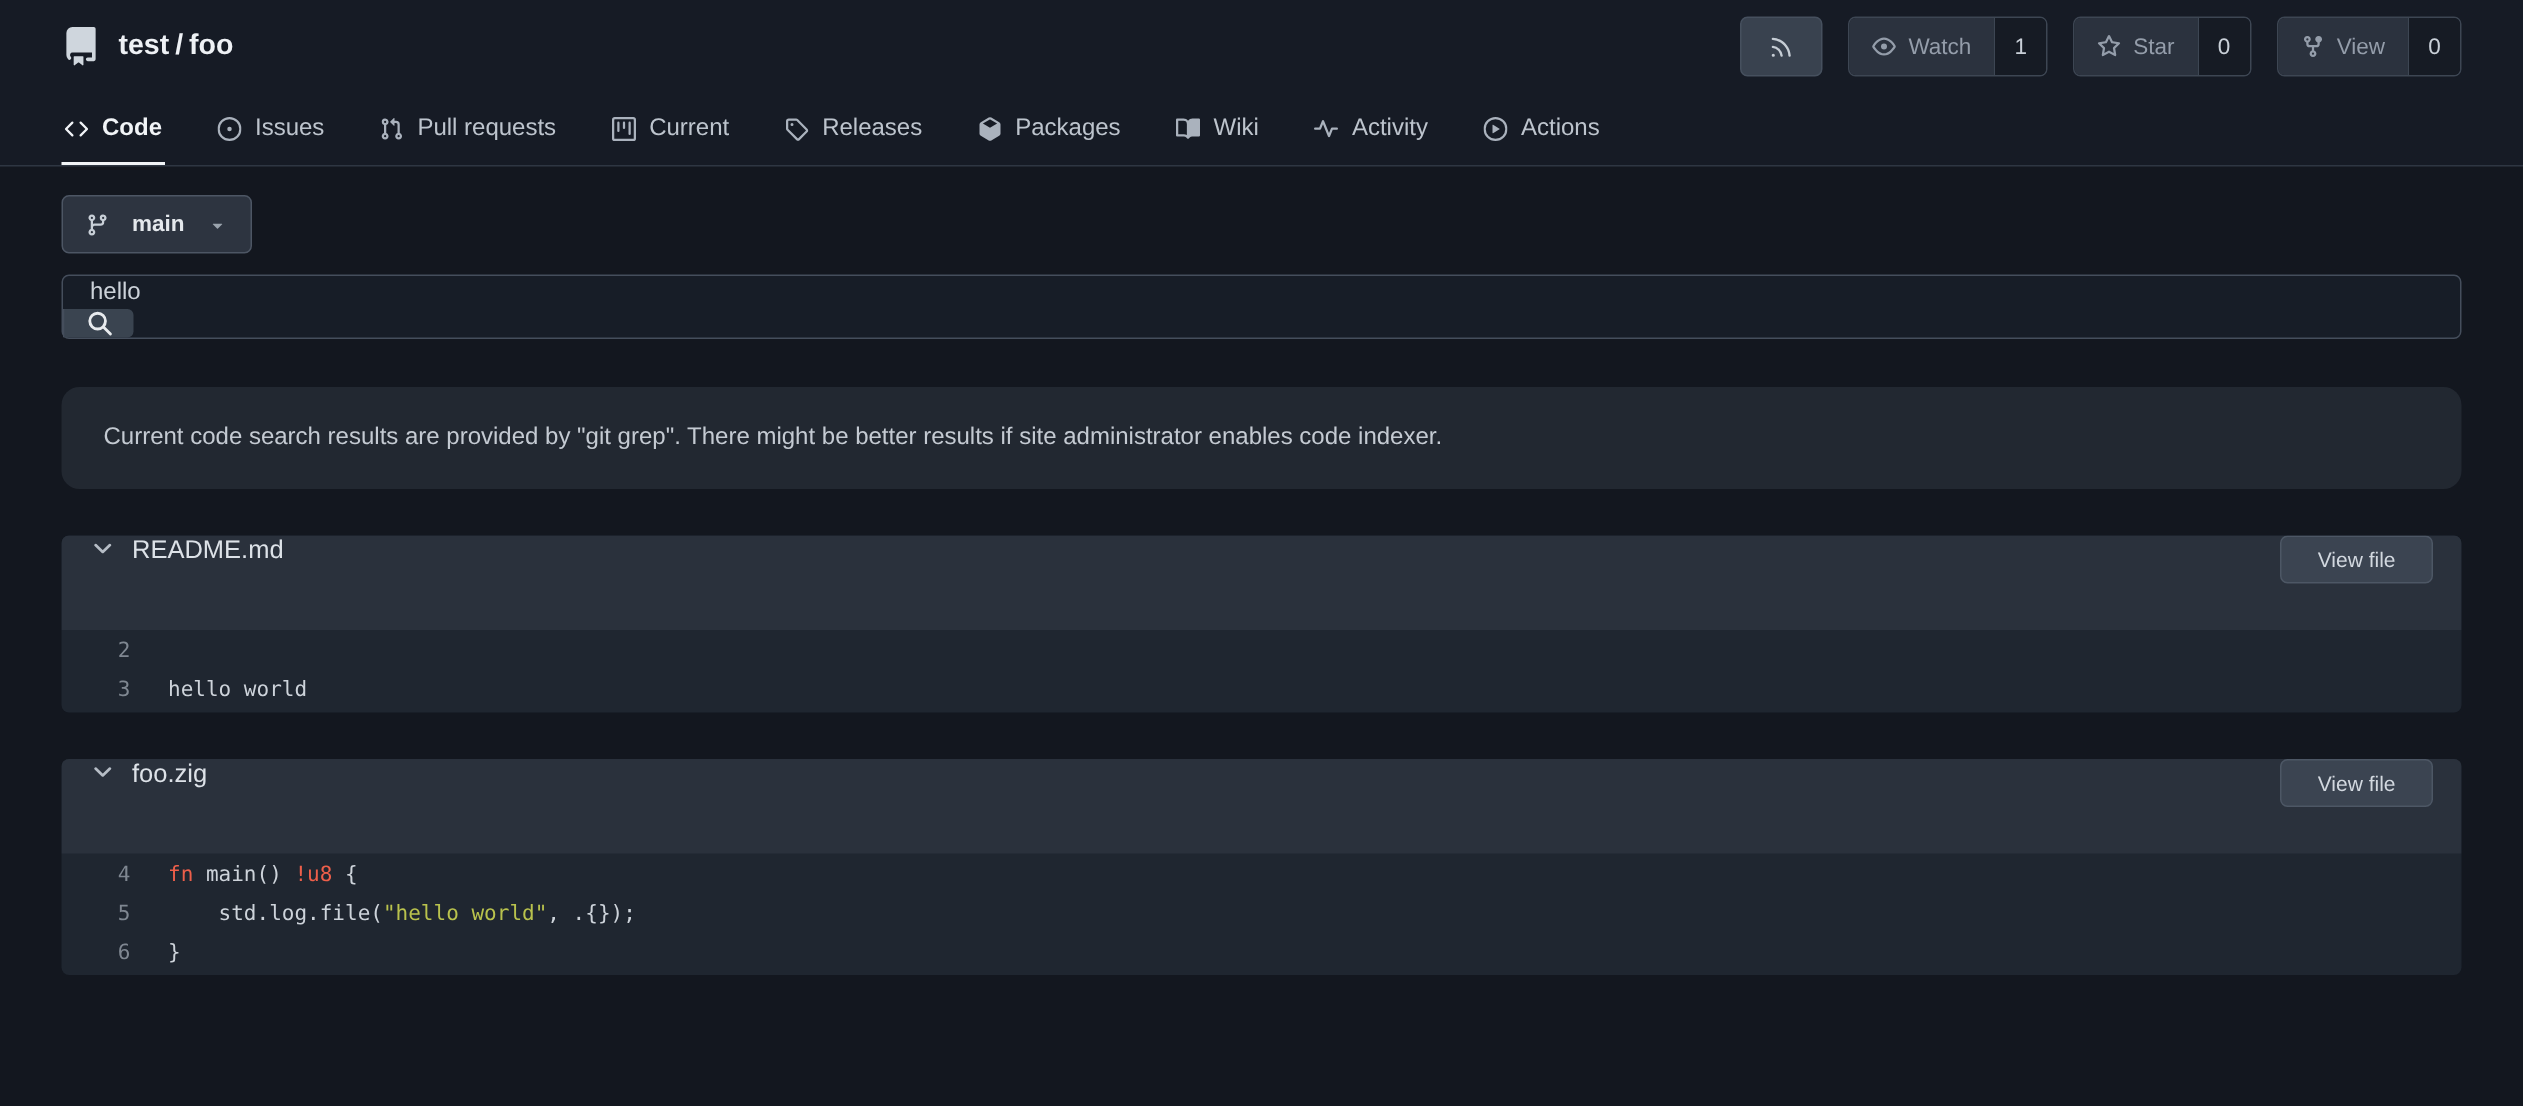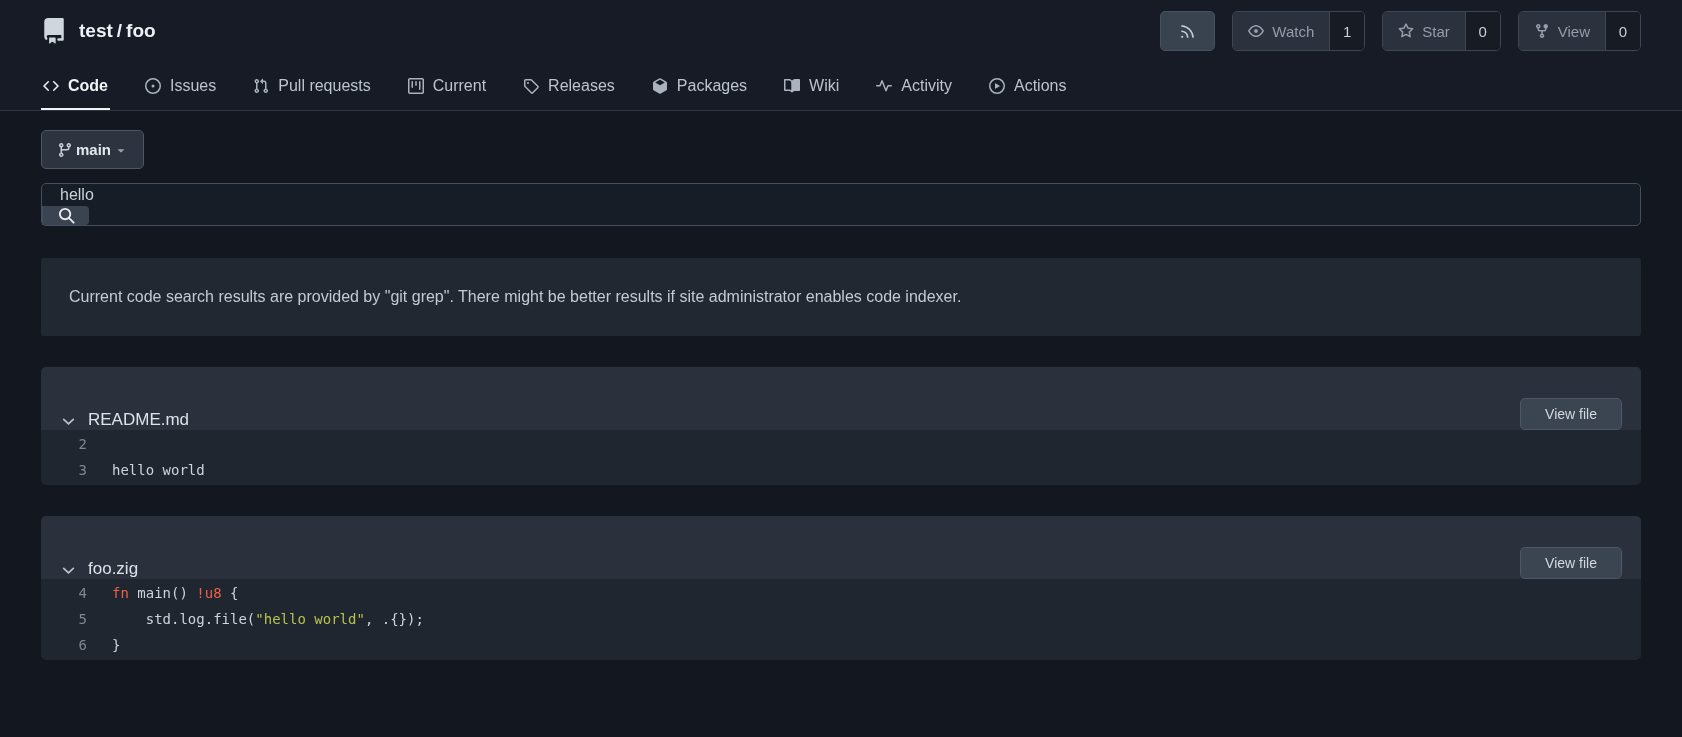--- a/index.html
+++ b/index.html
@@ -48,21 +48,21 @@
   .tab.active { color:#f1f4f7; font-weight:700; }
   .tab.active .t-icon { color:#f1f4f7; }
   .tab.active::after {
     content:""; position:absolute; left:0; right:0; bottom:0; height:2px; background:#f1f4f7;
   }
 
   
   .content { padding:0 41px; }
 
   .branch-btn {
-    margin-top:19px; height:39px; display:inline-flex; align-items:center; gap:3px;
+    margin-top:19px; height:39px; display:inline-flex; align-items:center; gap:15px;
     background:#2d3440; border:1px solid #4d5664; border-radius:5px;
     padding:0 15px; color:#e4e8ec; font-size:15px; font-weight:700; cursor:pointer;
   }
   .branch-btn .b-icon { color:#c8cfd7; }
   .caret { color:#9aa3ad; }
 
   .search-bar {
     margin-top:14px; height:43px; display:flex; align-items:stretch;
     border:1px solid #454e5c; border-radius:5px; background:#171d27;flex-direction:column;
   }
@@ -75,28 +75,28 @@
     width:160px; display:flex; align-items:center; justify-content:space-between;
     border-left:1px solid #454e5c; padding:0 15px; color:#c2c9d1; font-size:15px; cursor:pointer;
   }
   .search-btn {
     width:47px; background:#3a4450; border-left:1px solid #454e5c;
     display:flex; align-items:center; justify-content:center;
     border-radius:0 4px 4px 0; color:#e8ebee; cursor:pointer;
   }
 
   .notice-panel {
-    margin-top:32px; height:78px; background:#222831; border-radius:2px;
+    margin-top:32px; height:68px; background:#222831; border-radius:12px;
     display:flex; align-items:center; padding:0 28px;
     color:#c4cad2; font-size:16px;
   }
 
   .result-box { margin-top:31px; border-radius:5px; overflow:hidden; background:#1f2630; }
   .result-header {
-    height:63px; background:#2a313c; display:flex; align-items:flex-end; padding:0 19px;
+    height:63px; background:#2a313c; display:flex; align-items:flex-start; padding:0 19px;
   }
   .chev { color:#b6bdc6; margin-right:11px; cursor:pointer; }
   .filename { font-size:17px; color:#dde2e8; cursor:pointer; }
   .view-file-btn {
     margin-left:auto; background:#3b4451; border:1px solid #4d5765; border-radius:5px;
     color:#d2d8df; font-size:14px; padding:7px 24px; cursor:pointer;
     font-family:"Liberation Sans", sans-serif;
   }
   .code-table { padding:1px 0 2px 0; }
   .code-row { display:flex; height:26px; line-height:26px; font-family:"DejaVu Sans Mono", monospace; font-size:14px; }

